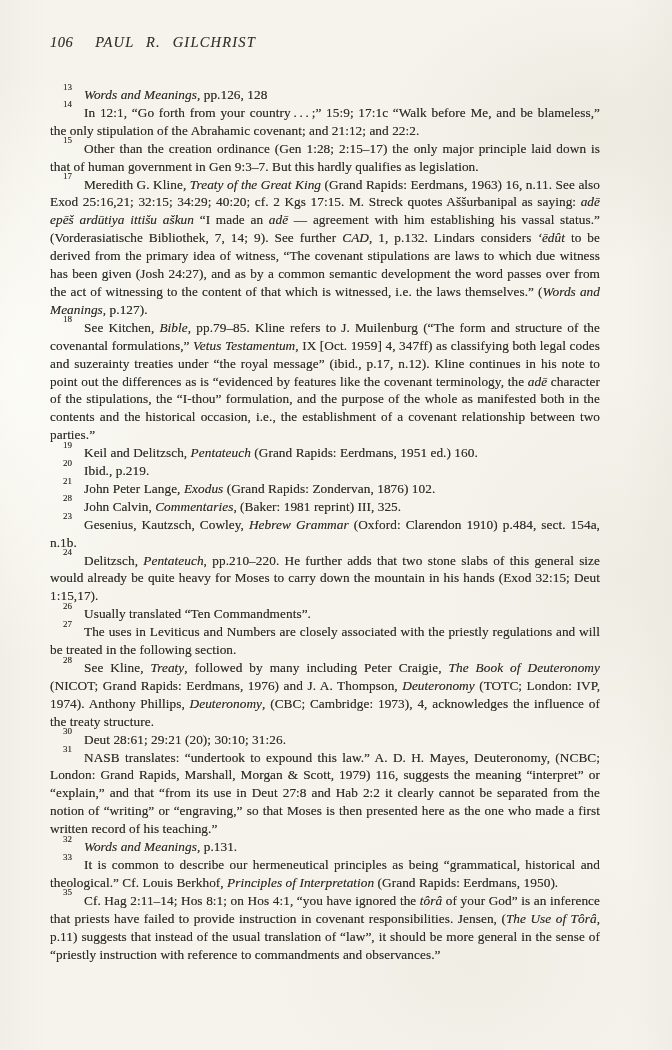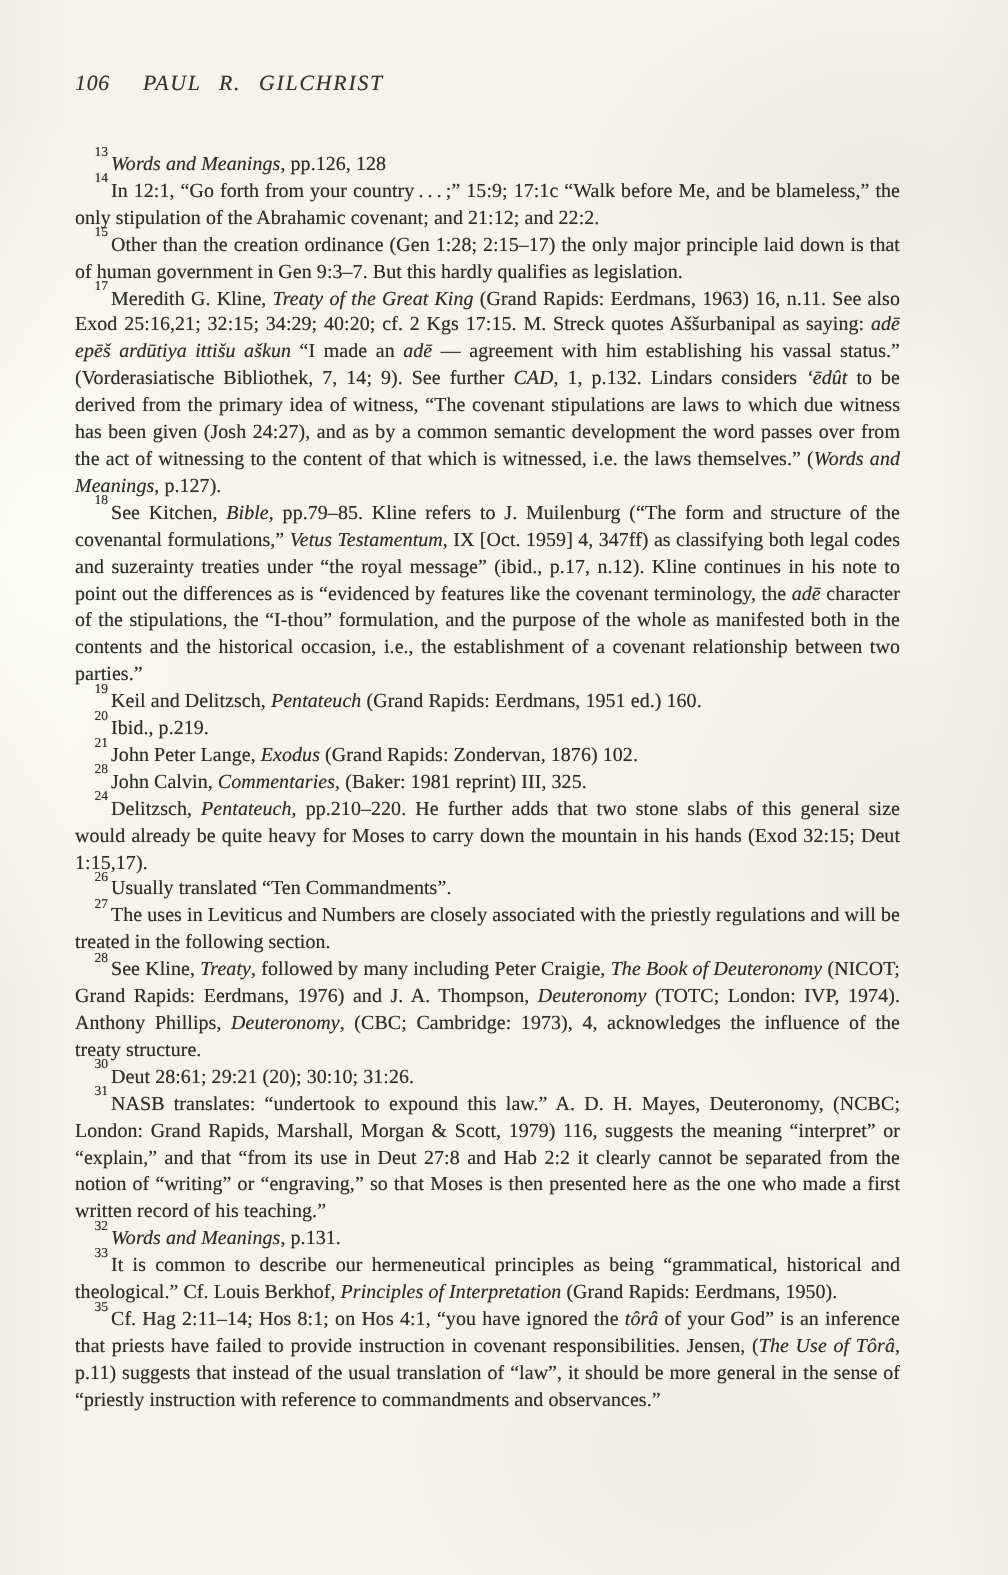--- a/index.html
+++ b/index.html
@@ -35,42 +35,41 @@
     margin: 4px 0 36px 0;
     text-shadow: 0 0 0.5px rgba(53,52,47,0.5);
   }
   .page-num {
     margin-right: 22px;
     letter-spacing: 0.5px;
   }
   .running-head {
     letter-spacing: 1.2px;
     word-spacing: 7px;
-    margin-top: 14px;
   }
   .footnotes {
     font-size: 13.3px;
     line-height: 17.9px;
     text-align: justify;
     text-shadow: 0 0 0.5px rgba(47,46,42,0.55);
     letter-spacing: 0.05px;
   }
   .footnote {
     margin: 0;
     text-indent: 13px;
   }
   .footnote.gap-before {
     margin-top: 13px;
   }
   .fn-num {
     font-size: 9px;
     line-height: 0;
     position: relative;
     top: -4px;
-    margin-right: 2px;
+    margin-right: 12px;
     letter-spacing: 0;
   }
   .footnote i {
   }
 </style>
 </head>
 <body>
 
 <div class="page">
   <header class="page-header">
@@ -80,20 +79,21 @@
   <main class="footnotes">
       <p class="footnote"><sup class="fn-num">13</sup><i>Words and Meanings</i><span>, pp.126, 128</span></p>
       <p class="footnote"><sup class="fn-num">14</sup><span>In 12:1, “Go forth from your country . . . ;” 15:9; 17:1c “Walk before Me, and be blameless,” the only stipulation of the Abrahamic covenant; and 21:12; and 22:2.</span></p>
       <p class="footnote"><sup class="fn-num">15</sup><span>Other than the creation ordinance (Gen 1:28; 2:15–17) the only major principle laid down is that of human government in Gen 9:3–7. But this hardly qualifies as legislation.</span></p>
       <p class="footnote"><sup class="fn-num">17</sup><span>Meredith G. Kline, </span><i>Treaty of the Great King</i><span> (Grand Rapids: Eerdmans, 1963) 16, n.11. See also Exod 25:16,21; 32:15; 34:29; 40:20; cf. 2 Kgs 17:15. M. Streck quotes Aššurbanipal as saying: </span><i>adē epēš ardūtiya ittišu aškun</i><span> “I made an </span><i>adē</i><span> — agreement with him establishing his vassal status.” (Vorderasiatische Bibliothek, 7, 14; 9). See further </span><i>CAD</i><span>, 1, p.132. Lindars considers </span><i>‘ēdût</i><span> to be derived from the primary idea of witness, “The covenant stipulations are laws to which due witness has been given (Josh 24:27), and as by a common semantic development the word passes over from the act of witnessing to the content of that which is witnessed, i.e. the laws themselves.” (</span><i>Words and Meanings</i><span>, p.127).</span></p>
       <p class="footnote"><sup class="fn-num">18</sup><span>See Kitchen, </span><i>Bible</i><span>, pp.79–85. Kline refers to J. Muilenburg (“The form and structure of the covenantal formulations,” </span><i>Vetus Testamentum</i><span>, IX [Oct. 1959] 4, 347ff) as classifying both legal codes and suzerainty treaties under “the royal message” (ibid., p.17, n.12). Kline continues in his note to point out the differences as is “evidenced by features like the covenant terminology, the </span><i>adē</i><span> character of the stipulations, the “I-thou” formulation, and the purpose of the whole as manifested both in the contents and the historical occasion, i.e., the establishment of a covenant relationship between two parties.”</span></p>
       <p class="footnote"><sup class="fn-num">19</sup><span>Keil and Delitzsch, </span><i>Pentateuch</i><span> (Grand Rapids: Eerdmans, 1951 ed.) 160.</span></p>
       <p class="footnote"><sup class="fn-num">20</sup><span>Ibid., p.219.</span></p>
       <p class="footnote"><sup class="fn-num">21</sup><span>John Peter Lange, </span><i>Exodus</i><span> (Grand Rapids: Zondervan, 1876) 102.</span></p>
       <p class="footnote"><sup class="fn-num">28</sup><span>John Calvin, </span><i>Commentaries</i><span>, (Baker: 1981 reprint) III, 325.</span></p>
+      <p class="footnote"><sup class="fn-num">23</sup><span>Gesenius, Kautzsch, Cowley, </span><i>Hebrew Grammar</i><span> (Oxford: Clarendon 1910) p.484, sect. 154a, n.1b.</span></p>
       <p class="footnote"><sup class="fn-num">24</sup><span>Delitzsch, </span><i>Pentateuch</i><span>, pp.210–220. He further adds that two stone slabs of this general size would already be quite heavy for Moses to carry down the mountain in his hands (Exod 32:15; Deut 1:15,17).</span></p>
       <p class="footnote"><sup class="fn-num">26</sup><span>Usually translated “Ten Commandments”.</span></p>
       <p class="footnote"><sup class="fn-num">27</sup><span>The uses in Leviticus and Numbers are closely associated with the priestly regulations and will be treated in the following section.</span></p>
       <p class="footnote"><sup class="fn-num">28</sup><span>See Kline, </span><i>Treaty</i><span>, followed by many including Peter Craigie, </span><i>The Book of Deuteronomy</i><span> (NICOT; Grand Rapids: Eerdmans, 1976) and J. A. Thompson, </span><i>Deuteronomy</i><span> (TOTC; London: IVP, 1974). Anthony Phillips, </span><i>Deuteronomy</i><span>, (CBC; Cambridge: 1973), 4, acknowledges the influence of the treaty structure.</span></p>
       <p class="footnote"><sup class="fn-num">30</sup><span>Deut 28:61; 29:21 (20); 30:10; 31:26.</span></p>
       <p class="footnote"><sup class="fn-num">31</sup><span>NASB translates: “undertook to expound this law.” A. D. H. Mayes, Deuteronomy, (NCBC; London: Grand Rapids, Marshall, Morgan &amp; Scott, 1979) 116, suggests the meaning “interpret” or “explain,” and that “from its use in Deut 27:8 and Hab 2:2 it clearly cannot be separated from the notion of “writing” or “engraving,” so that Moses is then presented here as the one who made a first written record of his teaching.”</span></p>
       <p class="footnote"><sup class="fn-num">32</sup><i>Words and Meanings</i><span>, p.131.</span></p>
       <p class="footnote"><sup class="fn-num">33</sup><span>It is common to describe our hermeneutical principles as being “grammatical, historical and theological.” Cf. Louis Berkhof, </span><i>Principles of Interpretation</i><span> (Grand Rapids: Eerdmans, 1950).</span></p>
       <p class="footnote"><sup class="fn-num">35</sup><span>Cf. Hag 2:11–14; Hos 8:1; on Hos 4:1, “you have ignored the </span><i>tôrâ</i><span> of your God” is an inference that priests have failed to provide instruction in covenant responsibilities. Jensen, (</span><i>The Use of Tôrâ</i><span>, p.11) suggests that instead of the usual translation of “law”, it should be more general in the sense of “priestly instruction with reference to commandments and observances.”</span></p>
     </main>

